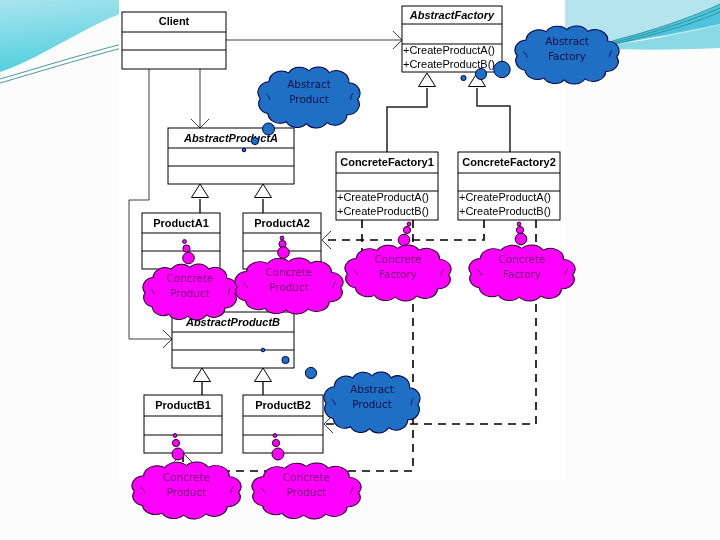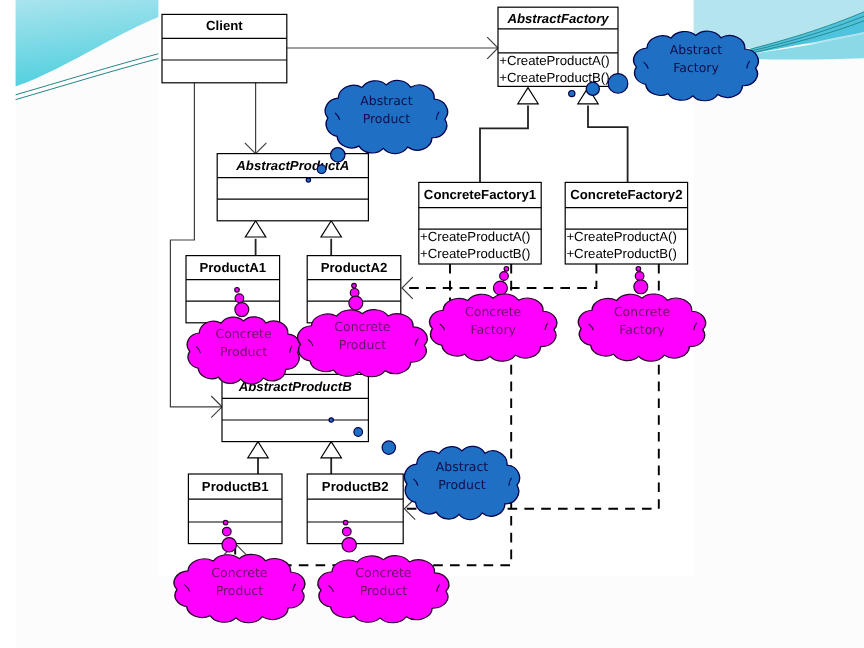--- a/index.html
+++ b/index.html
@@ -1,19 +1,19 @@
 <!DOCTYPE html>
 <html><head>
 <meta charset="utf-8">
 <title>Abstract Factory UML</title>
 <style>
   html,body{margin:0;padding:0;background:#fff;}
   body{width:720px;height:540px;overflow:hidden;
        font-family:"Liberation Sans",sans-serif;position:relative;}
-  #stage{position:absolute;left:13px;top:0;width:568px;height:540px;text-decoration:underline;}
+  #stage{position:absolute;left:0;top:0;width:568px;height:540px;text-decoration:underline;}
   svg.layer{position:absolute;left:0;top:0;width:720px;height:540px;overflow:visible;}
   .cls-title{font-family:"Liberation Sans",sans-serif;font-weight:bold;font-size:11px;fill:#000;}
   .cls-title.ital{font-style:italic;}
   .cls-op{font-family:"Liberation Sans",sans-serif;font-size:11px;fill:#000;}
   .cloud-text{font-family:"DejaVu Sans",sans-serif;font-size:10.4px;}
 </style>
 </head>
 <body>
 
 <div id="stage">

